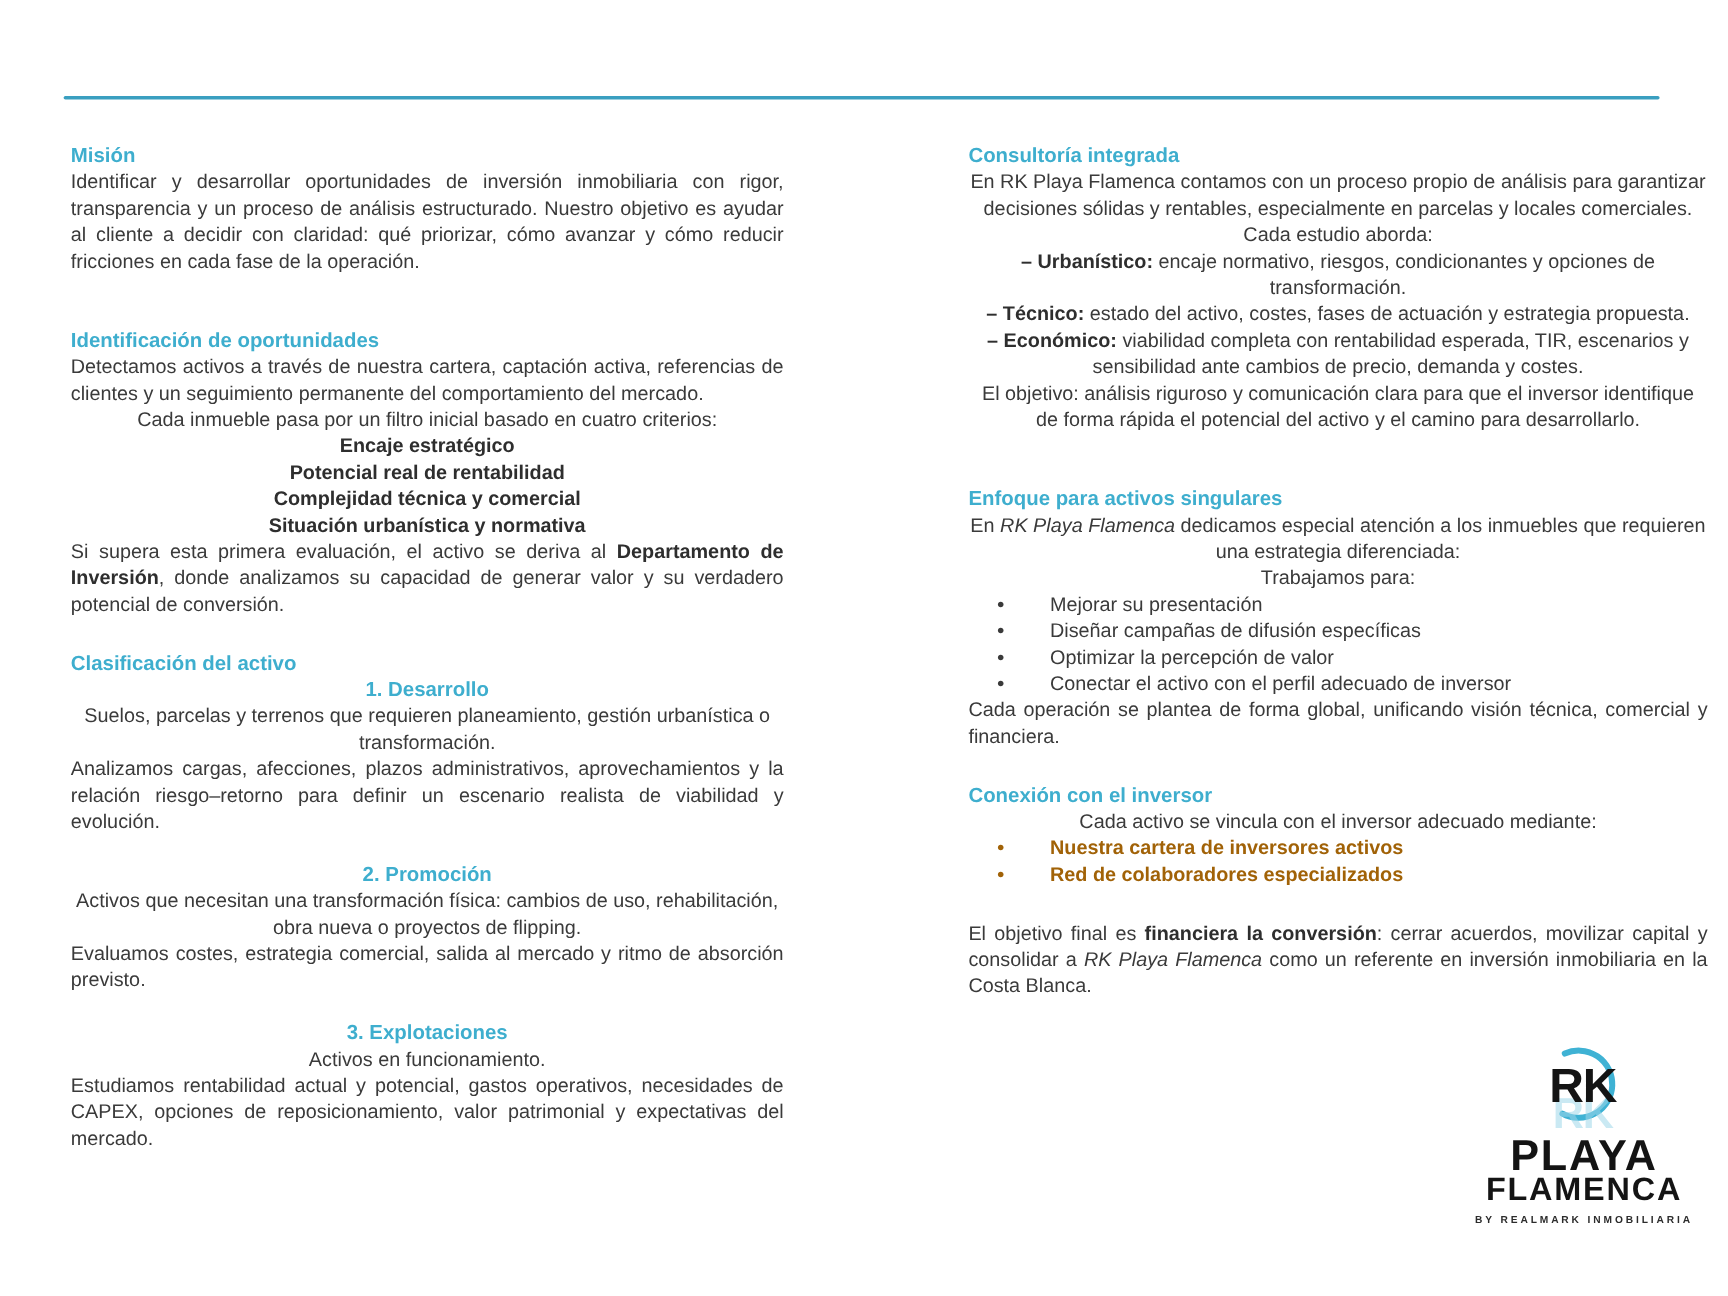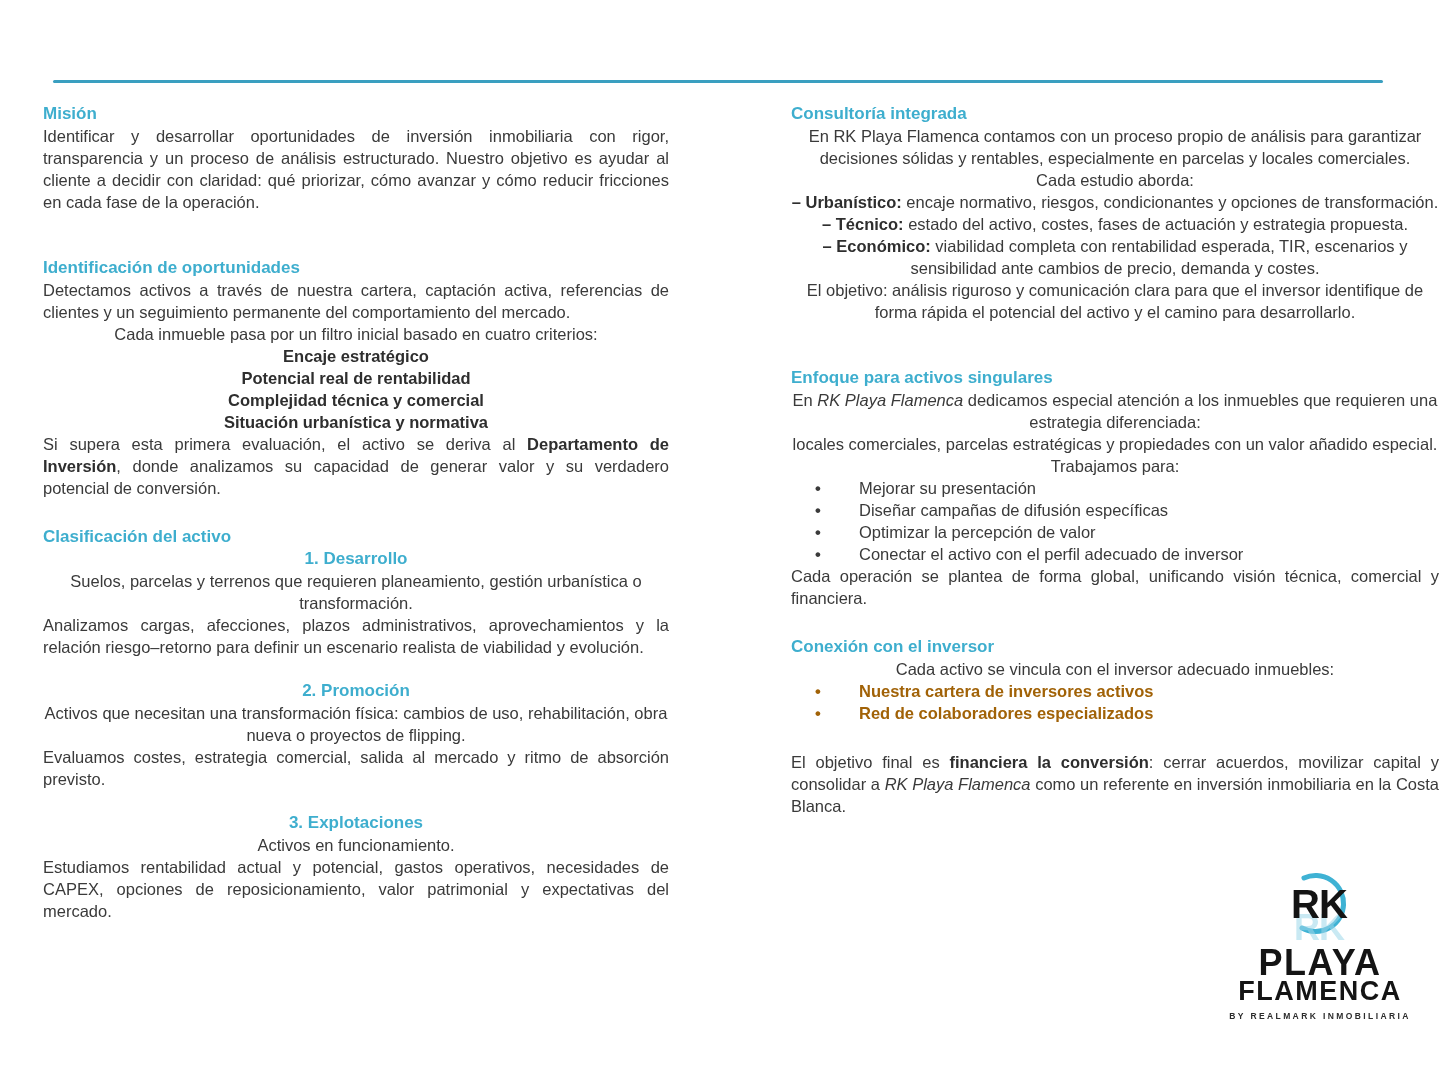--- a/index.html
+++ b/index.html
@@ -21,21 +21,21 @@
   .rule{
     position:absolute;left:53px;top:80px;width:1330px;height:3px;
     background:var(--rule);border-radius:2px;
   }
   .col{
     position:absolute;top:103px;
     font-size:16.5px;line-height:22px;
   }
   .col-left{left:43px;width:626px;}
   .col-right{left:791px;width:648px;}
-  section{margin:0;}
+  section{margin:16px;}
   .sec{
     margin:0;padding:0;
     color:var(--accent);
     font-size:17px;font-weight:700;line-height:22px;
   }
   .sub{
     margin:0;padding:0;
     color:var(--accent);
     font-size:17px;font-weight:700;line-height:22px;text-align:center;
   }
@@ -133,34 +133,33 @@
       <p>Cada estudio aborda:</p>
       <p><strong>– Urbanístico:</strong><span> encaje normativo, riesgos, condicionantes y opciones de transformación.</span></p>
       <p><strong>– Técnico:</strong><span> estado del activo, costes, fases de actuación y estrategia propuesta.</span></p>
       <p><strong>– Económico:</strong><span> viabilidad completa con rentabilidad esperada, TIR, escenarios y sensibilidad ante cambios de precio, demanda y costes.</span></p>
       <p>El objetivo: análisis riguroso y comunicación clara para que el inversor identifique de forma rápida el potencial del activo y el camino para desarrollarlo.</p>
     </section>
 
     <section class="mt-lg">
       <h3 class="sec">Enfoque para activos singulares</h3>
       <p><span>En </span><em>RK Playa Flamenca</em><span> dedicamos especial atención a los inmuebles que requieren una estrategia diferenciada:</span></p>
-      <p>locales comerciales, parcelas estratégicas y propiedades con un valor añadido especial.</p>
       <p>Trabajamos para:</p>
       <ul class="bullets">
         <li>Mejorar su presentación</li>
         <li>Diseñar campañas de difusión específicas</li>
         <li>Optimizar la percepción de valor</li>
         <li>Conectar el activo con el perfil adecuado de inversor</li>
       </ul>
       <p class="just">Cada operación se plantea de forma global, unificando visión técnica, comercial y financiera.</p>
     </section>
 
     <section class="mt-md">
       <h3 class="sec">Conexión con el inversor</h3>
-      <p>Cada activo se vincula con el inversor adecuado inmuebles:</p>
+      <p>Cada activo se vincula con el inversor adecuado mediante:</p>
       <ul class="bullets boldlist">
         <li>Nuestra cartera de inversores activos</li>
         <li>Red de colaboradores especializados</li>
       </ul>
       <p class="just mt-md"><span>El objetivo final es </span><strong>financiera la conversión</strong><span>: cerrar acuerdos, movilizar capital y consolidar a </span><em>RK Playa Flamenca</em><span> como un referente en inversión inmobiliaria en la Costa Blanca.</span></p>
     </section>
 
   </div>
 
   <div class="logo">

